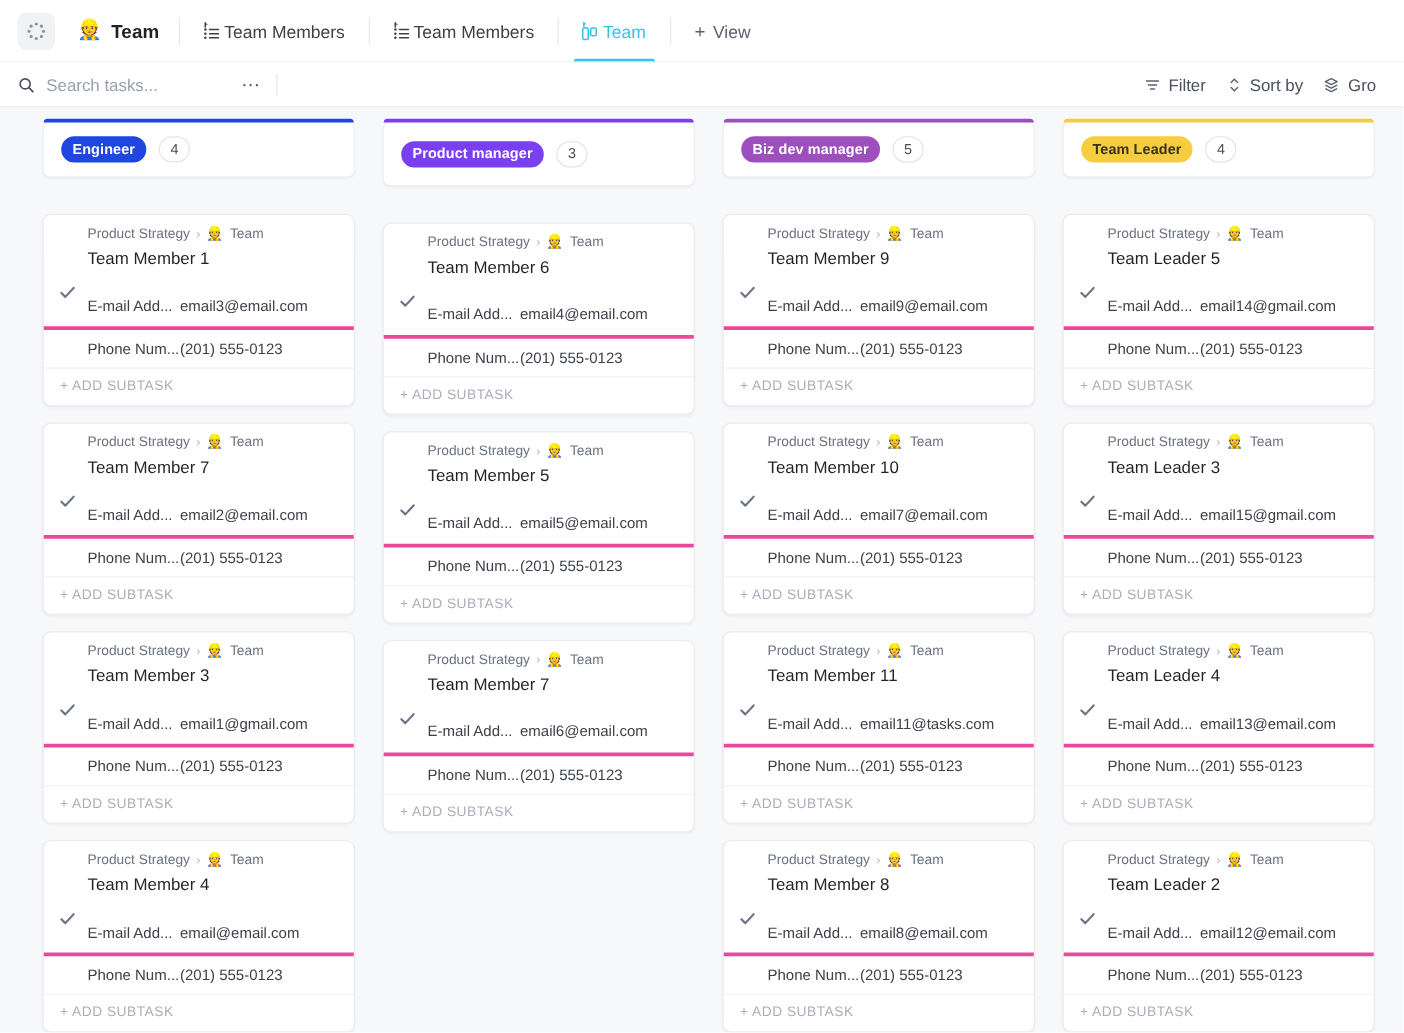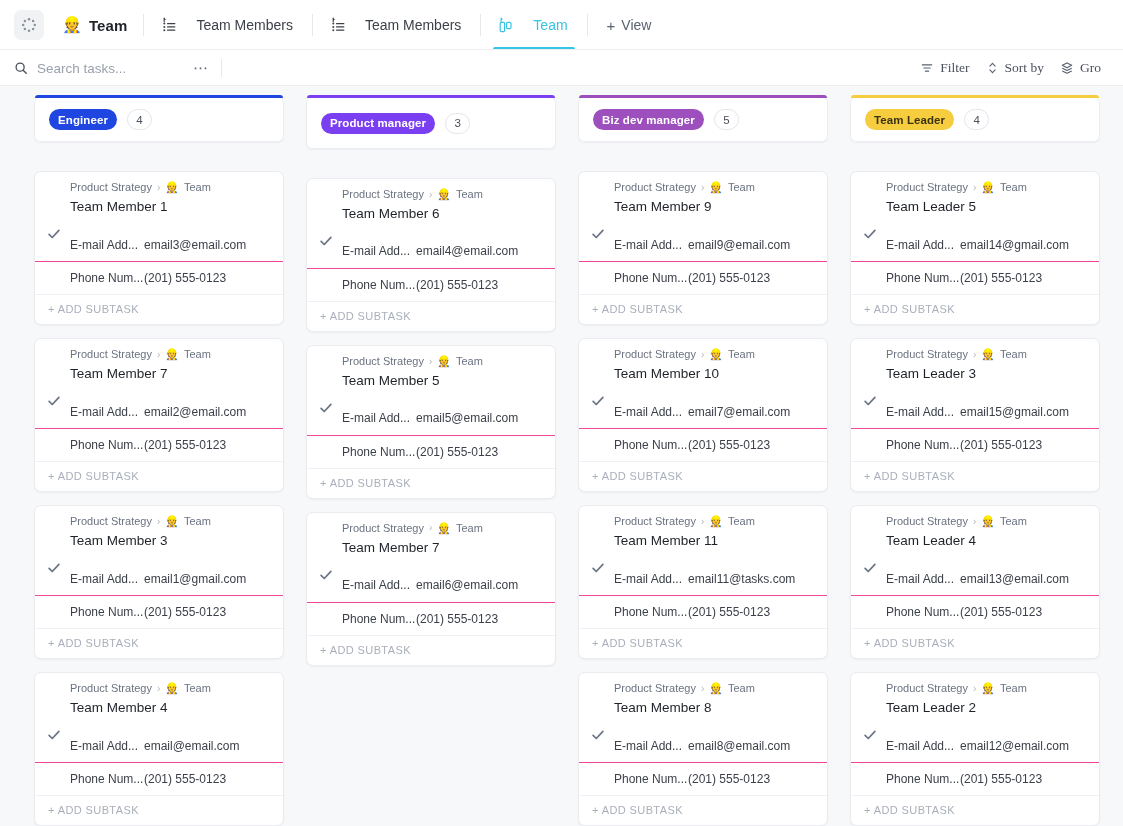--- a/index.html
+++ b/index.html
@@ -38,21 +38,21 @@
     padding: 4px 6px;
     border-radius: 6px;
     flex: none;
   }
   .space-emoji { font-size: 16px; line-height: 1; }
   .space-name { font-size: 15px; font-weight: bold; color: #1f2329; letter-spacing: .1px; }
 
   .vdiv { width: 1px; height: 22px; background: #e6e8eb; margin: 0 10px; flex: none; }
 
   .tab {
-    display: flex; align-items: center; gap: 19px;
+    display: flex; align-items: center; gap: 2px;
     padding: 6px 9px 6px 7px;
     border-radius: 6px;
     font-size: 14px;
     color: #3c4149;
     cursor: pointer;
     position: relative;
     flex: none;
     height: 49px;
     align-content: center;
   }
@@ -90,21 +90,20 @@
   }
   .search-input::placeholder { color: #9aa1ad; }
   .dots { color: #5a6270; font-size: 15px; letter-spacing: 1.2px; cursor: pointer; padding: 0 6px;}
   .tb-sep { width: 1px; height: 18px; background: #e6e8eb; margin-left: 6px; flex:none;}
   .spacer { flex: 1 1 auto; }
   .tb-btn {
     display: flex; align-items: center; gap: 6px;
     font-size: 13.5px; color: #4a515c;
     padding: 4px 8px; border-radius: 5px; cursor: pointer; flex: none;
     white-space: nowrap;
-    font-family: Liberation Serif, serif;
   }
 
   
   .board {
     background: #f7f8fa;
     height: 740px;
     padding: 12px 0 0 0;
     display: flex;
     gap: 22px;
     padding-left: 34px;
@@ -164,21 +163,21 @@
     font-size: 13.5px; color: #1f2329; margin-top: 6px; line-height: 1.25;
     font-weight: normal;
   }
   .check {
     position: absolute; left: 12px; top: 55px;
     width: 14px; height: 14px;
   }
   .field-row {
     display: flex; align-items: center;
     height: 33px;
-    border-top: 1px solid #ec4899;
+    border-top: 3px solid #ec4899;
     padding-left: 35px; padding-right: 13px;
     font-size: 12px;
   }
   .field-row.first { border-top: none; margin-top: 12px; }
   .field-label { color: #3c4149; width: 74px; flex: none; white-space: nowrap; overflow:hidden; }
   .field-value { color: #3c4149; }
   .add-subtask {
     border-top: 1px solid #f0f1f3;
     padding: 8px 13px 9px 13px;
     font-size: 11px; letter-spacing: .4px;

